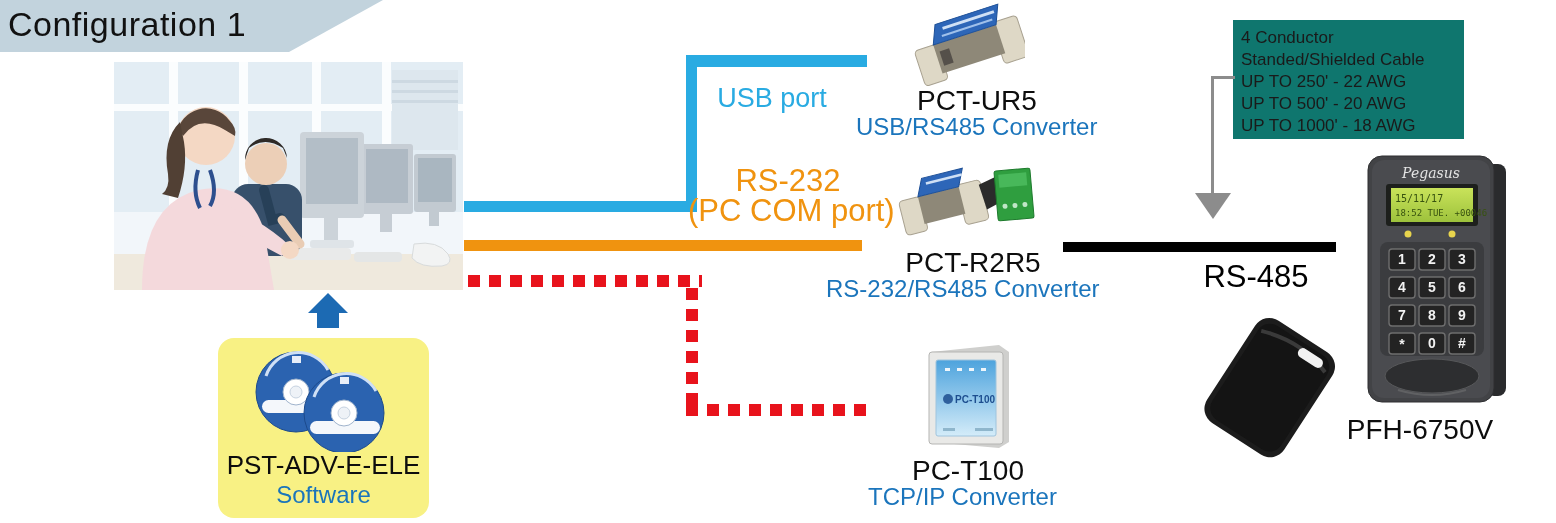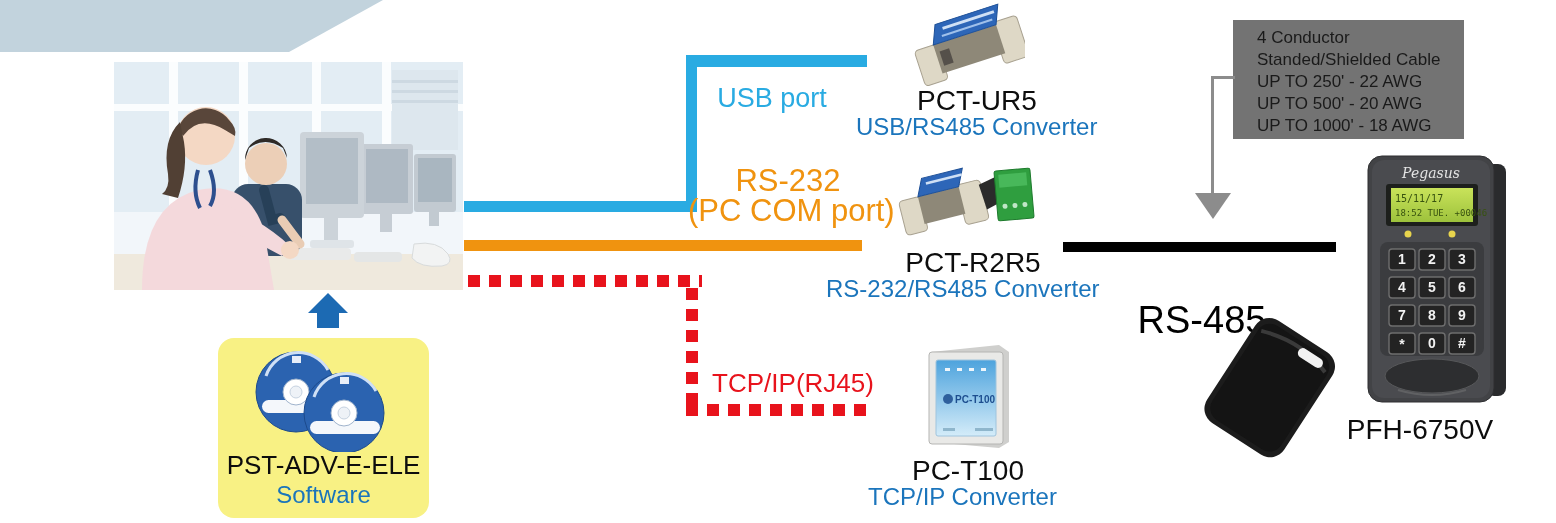--- a/index.html
+++ b/index.html
@@ -18,28 +18,28 @@
   .cyan  { background:#29abe2; }
   .orange{ background:#f0930f; }
   .blackline { background:#000; }
   .dash-h { background:repeating-linear-gradient(90deg,  #e8131c 0 12px, transparent 12px 21px); }
   .dash-v { background:repeating-linear-gradient(180deg, #e8131c 0 12px, transparent 12px 21px); }
 
   .lbl { position:absolute; text-align:center; white-space:nowrap; }
   .lbl-usb    { left:712px; top:83px;  width:120px; font-size:27px; color:#29abe2; }
   .lbl-rs232  { left:688px; top:166px; width:200px; font-size:31px; color:#f0930f; line-height:30px; }
   .lbl-tcpip  { left:703px; top:368px; width:180px; font-size:26px; color:#e8131c; }
-  .lbl-rs485  { left:1122px; top:259px; width:160px; font-size:38px; color:#000;margin-top:40px; }
+  .lbl-rs485  { left:1176px; top:259px; width:160px; font-size:31px; color:#000; }
 
   .dev-name { position:absolute; text-align:center; font-size:28px; color:#0d0d0d; white-space:nowrap; }
   .dev-desc { position:absolute; font-size:24px; color:#1b75bc; white-space:nowrap; }
 
   
-  .cable-note { left:1233px; top:20px; width:231px; height:119px; background:#737373;
-                padding:7px 6px 0 24px; font-size:17px; line-height:22px; color:#1a1a1a; }
+  .cable-note { left:1233px; top:20px; width:231px; height:119px; background:#0f766e;
+                padding:7px 6px 0 8px; font-size:17px; line-height:22px; color:#1a1a1a; }
 
   
   .note-line-h { left:1211px; top:76px; width:24px; height:3px; background:#8c8c8c; }
   .note-line-v { left:1211px; top:76px; width:3px;  height:118px; background:#8c8c8c; }
   .note-arrowhead { left:1195px; top:193px; width:0; height:0;
                     border-left:18px solid transparent; border-right:18px solid transparent;
                     border-top:26px solid #8c8c8c; }
 
   
   .sw-arrow-head { left:308px; top:293px; width:0; height:0;
@@ -54,20 +54,21 @@
   .sw-type { left:0; top:143px; width:211px; text-align:center; font-size:24px; color:#1a75bb; }
 
   .photo { left:114px; top:62px; width:349px; height:228px; }
 </style>
 </head>
 <body>
 
 <div class="stage">
 
   <div class="abs banner"></div>
+  <div class="abs banner-title">Configuration 1</div>
 
   <svg class="abs photo" viewBox="0 0 349 228">
     <rect x="0" y="0" width="349" height="228" fill="#f2f6fa"></rect>
     <rect x="0" y="0" width="349" height="150" fill="#e3edf4"></rect>
     <rect x="55" y="0" width="9" height="150" fill="#fbfdfe"></rect>
     <rect x="125" y="0" width="9" height="150" fill="#fbfdfe"></rect>
     <rect x="198" y="0" width="9" height="150" fill="#fbfdfe"></rect>
     <rect x="268" y="0" width="9" height="150" fill="#fbfdfe"></rect>
     <rect x="0" y="42" width="349" height="7" fill="#fbfdfe"></rect>
     <rect x="278" y="8" width="66" height="80" fill="#dde7ee"></rect>
@@ -147,21 +148,20 @@
 
   <div class="line orange" style="left:464px; top:240px; width:398px; height:11px;"></div>
   <div class="lbl lbl-rs232">
     <span>RS-232</span><br>
     <span>(PC COM port)</span>
   </div>
 
   <div class="line dash-h" style="left:468px; top:275px; width:234px; height:12px;"></div>
   <div class="line dash-v" style="left:686px; top:288px; width:12px; height:121px;"></div>
   <div class="line dash-h" style="left:686px; top:404px; width:184px; height:12px;"></div>
-  <div class="lbl lbl-tcpip">TCP/IP(RJ45)</div>
 
   <svg class="abs" style="left:913px; top:3px; width:112px; height:84px;" viewBox="0 0 112 84">
     <g transform="rotate(-18 56 42)">
       <rect x="2" y="31" width="24" height="37" rx="4" fill="#ded8c6" stroke="#a8a190"></rect>
       <rect x="84" y="28" width="26" height="43" rx="4" fill="#ded8c6" stroke="#a8a190"></rect>
       <rect x="22" y="31" width="66" height="30" fill="#8e8878"></rect>
       <polygon points="22,31 88,31 96,12 30,12" fill="#2d66b8" stroke="#1d4f96"></polygon>
       <line x1="36" y1="18" x2="90" y2="18" stroke="#cfe0f5" stroke-width="3"></line>
       <line x1="33" y1="25" x2="86" y2="25" stroke="#9fc0ea" stroke-width="2"></line>
       <rect x="26" y="39" width="10" height="15" fill="#55504a"></rect>

